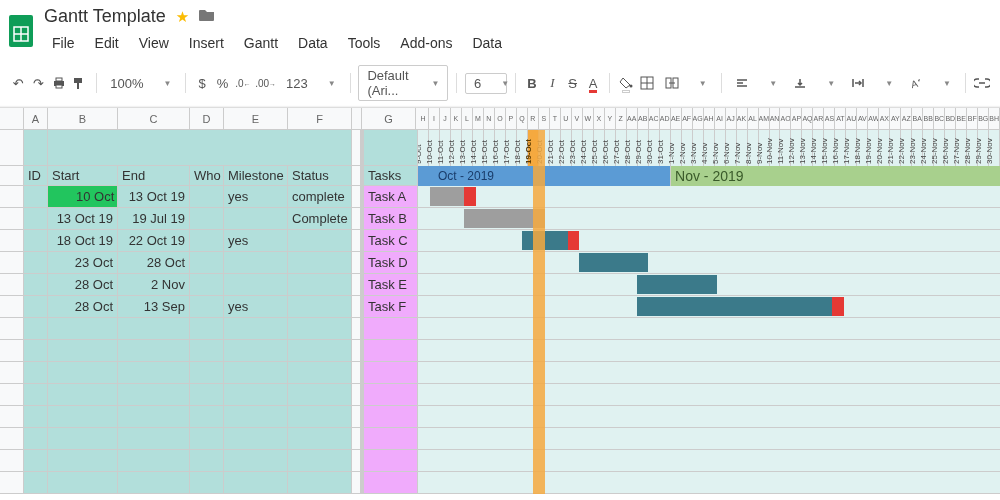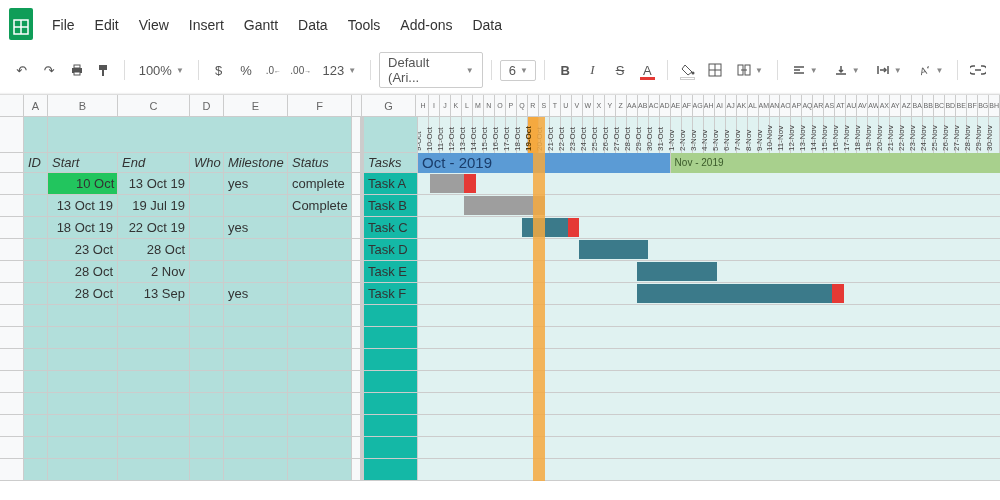--- a/index.html
+++ b/index.html
@@ -13,81 +13,90 @@
   .doc-title { font-size: 18px; color: #333; padding-left: 2px; }
   .star-icon { color: #fbbc04; font-size: 15px; }
   .folder-icon { color: #777; font-size: 15px; }
   .menu-row { display: flex; align-items: center; gap: 0; padding-top: 2px; }
   .menu-item { padding: 4px 10px; font-size: 14px; color: #333; cursor: pointer; }
   .last-edit { color: #888; text-decoration: underline; padding-left: 12px; font-size: 14px; }
 
   .toolbar { border-bottom: 1px solid #ddd; padding: 6px 10px; display: flex; align-items: center; gap: 4px; box-shadow: inset 0 -2px 2px -2px #ccc; margin-top: 4px;}
   .tbtn { width: 24px; height: 24px; display: flex; align-items: center; justify-content: center; color: #555; border-radius: 3px; cursor: pointer; font-size: 13px;}
   .tsep { width: 1px; height: 20px; background: #ddd; margin: 0 4px; }
-  .tsel { display: flex; align-items: center; gap: 4px; padding: 2px 6px; color: #555; cursor: pointer; }
+  .tsel { display: flex; align-items: center; gap: 20px; padding: 2px 6px; color: #555; cursor: pointer; }
   .tsel .arr { font-size: 8px; color: #888; }
   .font-box { border: 1px solid #ccc; border-radius: 2px; padding: 2px 8px; min-width: 90px; display: flex; justify-content: space-between; align-items: center; }
   .size-box { border: 1px solid #ccc; border-radius: 2px; padding: 2px 8px; min-width: 30px; display: flex; justify-content: space-between; align-items: center; }
   .color-A { position: relative; }
   .color-A::after { content:""; position:absolute; bottom:2px; left:4px; right:4px; height:3px; background:#e53935; }
   .fill-btn { position: relative; }
   .fill-btn::after { content:""; position:absolute; bottom:2px; left:4px; right:4px; height:3px; background:#fff; border:1px solid #ccc; box-sizing:border-box;}
 
   
   .sheet { position: relative; height: 410px; }
   .col-headers { display: flex; height: 22px; background: #f8f9fa; border-bottom: 1px solid #ccc; }
   .col-h { border-right: 1px solid #ccc; text-align: center; font-size: 11px; color: #666; line-height: 22px; overflow: hidden; }
   .row-h { width: 24px; border-right: 1px solid #ccc; border-bottom: 1px solid #ccc; background: #f8f9fa; text-align: center; font-size: 10px; color: #666; line-height: 22px;}
   .left-grid { display: flex; flex-direction: column; }
   .row { display: flex; height: 22px; }
   .cell { border-right: 1px solid #ccc; border-bottom: 1px solid #ccc; padding: 0 4px; font-size: 13px; line-height: 21px; overflow: hidden; white-space: nowrap; }
   .teal { background: #b2dfdb; }
-  .pale { background: #14b8a6; }
+  .pale { background: #f0abfc; }
   .amber-sel { background: #22c55e; padding-left: 28px; }
   .right-align { text-align: right; }
 
   
   .wA{width:24px;} .wB{width:70px;} .wC{width:72px;} .wD{width:34px;} .wE{width:64px;} .wF{width:64px;} .sepW{width:10px;background:#f8f9fa;} .wG{width:54px;}
   .wDay{width:11.5px;}
 
   
   .gantt-area { position: relative; flex: 1; overflow: hidden; background: #e0f2f1;}
   .gantt-header-dates { display: flex; height: 36px; }
   .date-col { width: 11.5px; border-right: 1px solid #ccc; position: relative; font-size: 8px; color: #444; }
   .date-col span { position: absolute; bottom: 2px; left: 50%; transform-origin: left bottom; transform: rotate(-90deg) translateX(0); white-space: nowrap; }
   .month-bar { display: flex; height: 20px; }
-  .month-oct { background: #5b9bd5; color: #1a3d6b; font-size: 15px; padding-left: 4px; line-height: 20px; border-right:1px solid #ccc;}
-  .month-nov { background: #a8d08d; color: #3a5a2a; font-size: 10px; padding-left: 4px; line-height: 20px;}
+  .month-oct { background: #5b9bd5; color: #1a3d6b; font-size: 12px; padding-left: 20px; line-height: 20px; border-right:1px solid #ccc;}
+  .month-nov { background: #a8d08d; color: #3a5a2a; font-size: 14px; padding-left: 4px; line-height: 20px;}
   .gantt-rows { position: relative; }
   .gantt-row { height: 22px; border-bottom: 1px solid #ccc; position: relative; }
   .bar { position: absolute; top: 1px; height: 19px; }
   .bar-grey { background: #9e9e9e; }
   .bar-teal { background: #3b7a8a; }
   .bar-red { background: #e53935; }
   .today-line { position: absolute; top: 0; bottom: 0; width: 11.5px; background: #f4a940; opacity: 0.85; z-index: 5;}
   .date-highlight { background: #f4a940 !important; }
   .date-highlight span { color: #5a3a00; font-weight: bold;}
 
   .blank-top { height: 36px; border-bottom: 1px solid #ccc;}
-  .header-row-h { height: 20px; font-style: italic; }
+  .header-row-h { height: 20px; }
   .header-row-h .cell { line-height: 19px; }
 </style>
 </head>
 <body>
 
 <div class="doc-header">
   <div class="sheets-logo">
     <svg width="24" height="32" viewBox="0 0 24 32">
         <rect x="0" y="0" width="24" height="32" rx="2" fill="#0f9d58"></rect>
         <rect x="5" y="12" width="14" height="14" fill="none" stroke="#fff" stroke-width="1.5"></rect>
         <line x1="5" y1="19" x2="19" y2="19" stroke="#fff" stroke-width="1.5"></line>
         <line x1="12" y1="12" x2="12" y2="26" stroke="#fff" stroke-width="1.5"></line>
       </svg>
   </div>
   <div class="doc-meta">
+    <div class="doc-title-row">
+      <span class="doc-title">Gantt Template</span>
+      <span class="star-icon">★</span>
+      <span class="folder-icon">
+        <svg width="16" height="14" viewBox="0 0 16 14">
+            <path d="M1 2h5l2 2h7v8a1 1 0 0 1-1 1H1a1 1 0 0 1-1-1V3a1 1 0 0 1 1-1z" fill="#777"></path>
+          </svg>
+      </span>
+    </div>
     <div class="menu-row">
       <span class="menu-item">File</span>
       <span class="menu-item">Edit</span>
       <span class="menu-item">View</span>
       <span class="menu-item">Insert</span>
       <span class="menu-item">Gantt</span>
       <span class="menu-item">Data</span>
       <span class="menu-item">Tools</span>
       <span class="menu-item">Add-ons</span>
       <span class="menu-item">Data</span>

